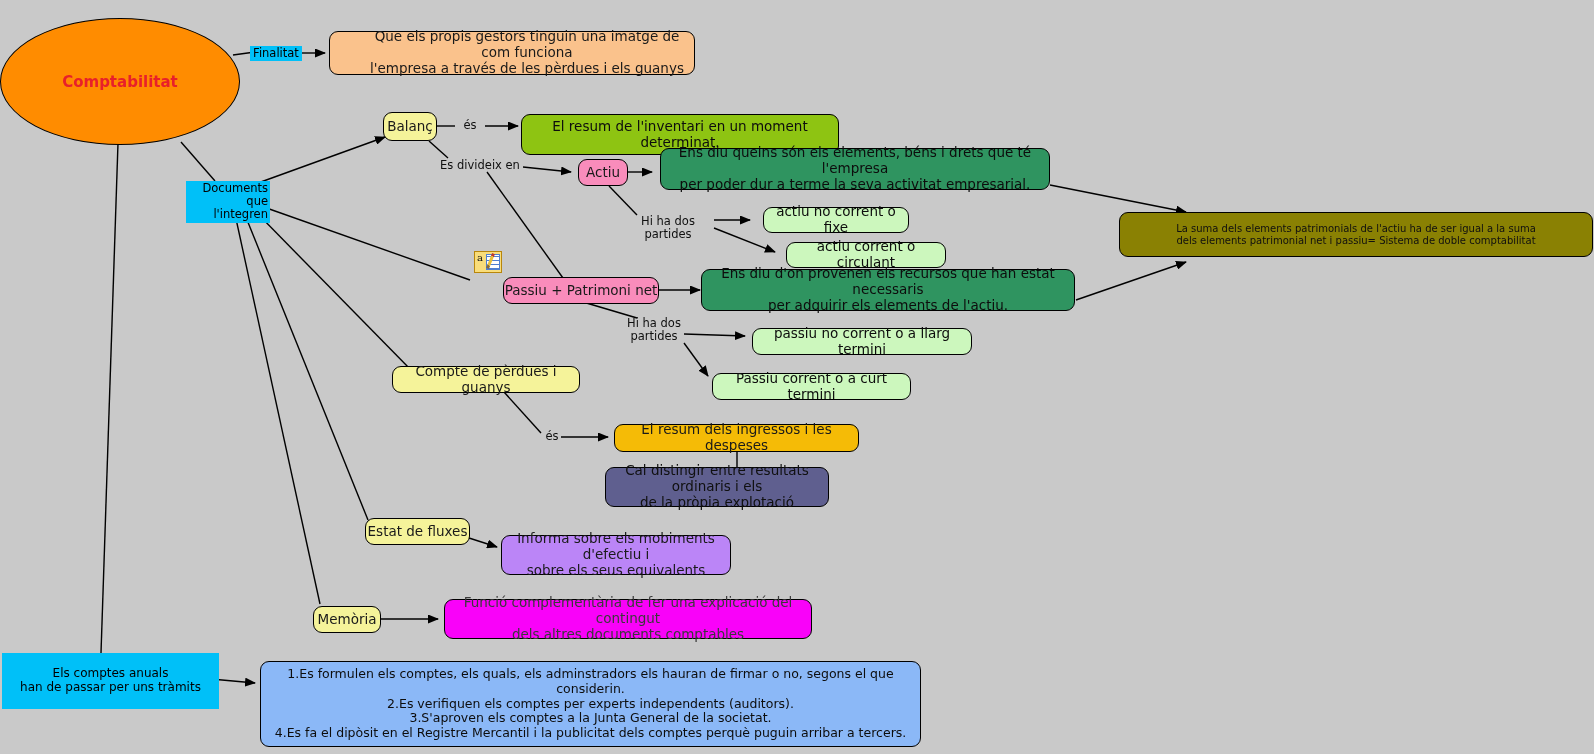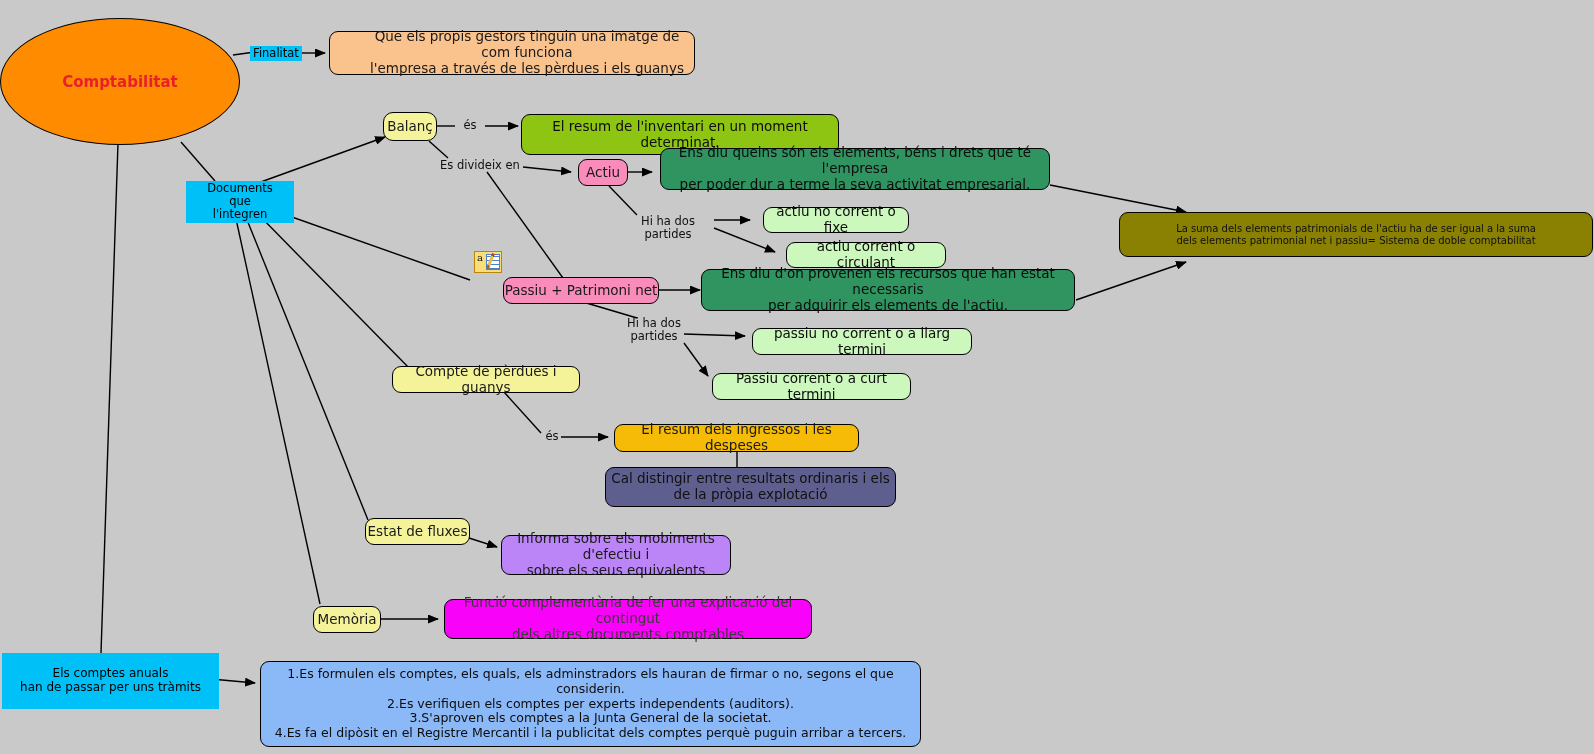--- a/index.html
+++ b/index.html
@@ -150,24 +150,24 @@
 
   <div class="ellipse" style="left:0px;top:18px;width:238px;height:125px;">
     <span>Comptabilitat</span>
   </div>
 
   <div class="elabel cyan" style="left:250px;top:46px;width:48px;padding:1px 2px;">Finalitat</div>
 
   <div class="node rr peach" style="left:329px;top:31px;width:366px;height:44px;">Que els propis gestors tinguin una imatge de com funciona
 l'empresa a través de les pèrdues i els guanys</div>
 
-  <div class="elabel cyan" style="left:186px;top:181px;width:80px;padding:1px 14px;">Documents que
+  <div class="elabel cyan" style="left:186px;top:181px;width:80px;padding:1px 2px;text-align:right;">Documents que
 l'integren</div>
 
-  <div class="node rr yellow" style="left:383px;top:112px;width:54px;height:29px;border-radius:10px;">Balanç</div>
+  <div class="node rr yellow" style="left:383px;top:112px;width:54px;height:29px;">Balanç</div>
 
   <div class="elabel" style="left:455px;top:119px;width:30px;">és</div>
 
   <div class="node rr ygreen" style="left:521px;top:114px;width:318px;height:41px;">El resum de l'inventari en un moment determinat.</div>
 
   <div class="elabel" style="left:436px;top:159px;width:88px;">Es divideix en</div>
 
   <div class="node rr pink" style="left:578px;top:159px;width:50px;height:27px;">Actiu</div>
 
   <div class="node rr dgreen" style="left:660px;top:148px;width:390px;height:42px;">Ens diu queins són els elements, béns i drets que té l'empresa
@@ -199,21 +199,21 @@
 
   <div class="node rr olive" style="left:1119px;top:212px;width:474px;height:45px;">La suma dels elements patrimonials de l'actiu ha de ser igual a la suma
 dels elements patrimonial net i passiu= Sistema de doble comptabilitat</div>
 
   <div class="node rr yellow" style="left:392px;top:366px;width:188px;height:27px;">Compte de pèrdues i guanys</div>
 
   <div class="elabel" style="left:540px;top:430px;width:24px;">és</div>
 
   <div class="node rr amber" style="left:614px;top:424px;width:245px;height:28px;">El resum dels ingressos i les despeses</div>
 
-  <div class="node rr slate" style="left:605px;top:467px;width:291px;height:40px;">Cal distingir entre resultats ordinaris i els
+  <div class="node rr slate" style="left:605px;top:467px;width:224px;height:40px;">Cal distingir entre resultats ordinaris i els
 de la pròpia explotació</div>
 
   <div class="node rr yellow" style="left:365px;top:518px;width:105px;height:27px;">Estat de fluxes</div>
 
   <div class="node rr violet" style="left:501px;top:535px;width:230px;height:40px;">Informa sobre els mobiments d'efectiu i
 sobre els seus equivalents</div>
 
   <div class="node rr yellow" style="left:313px;top:606px;width:68px;height:27px;">Memòria</div>
 
   <div class="node rr magenta" style="left:444px;top:599px;width:368px;height:40px;">Funció complementària de fer una explicació del contingut

